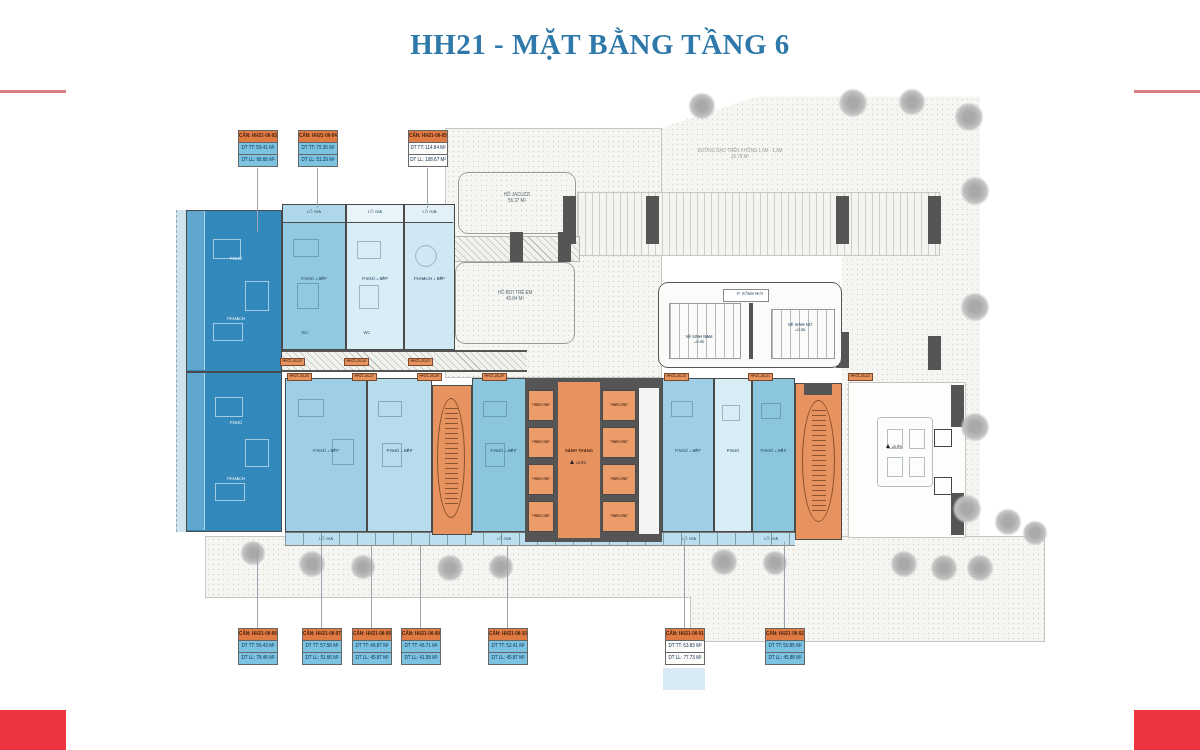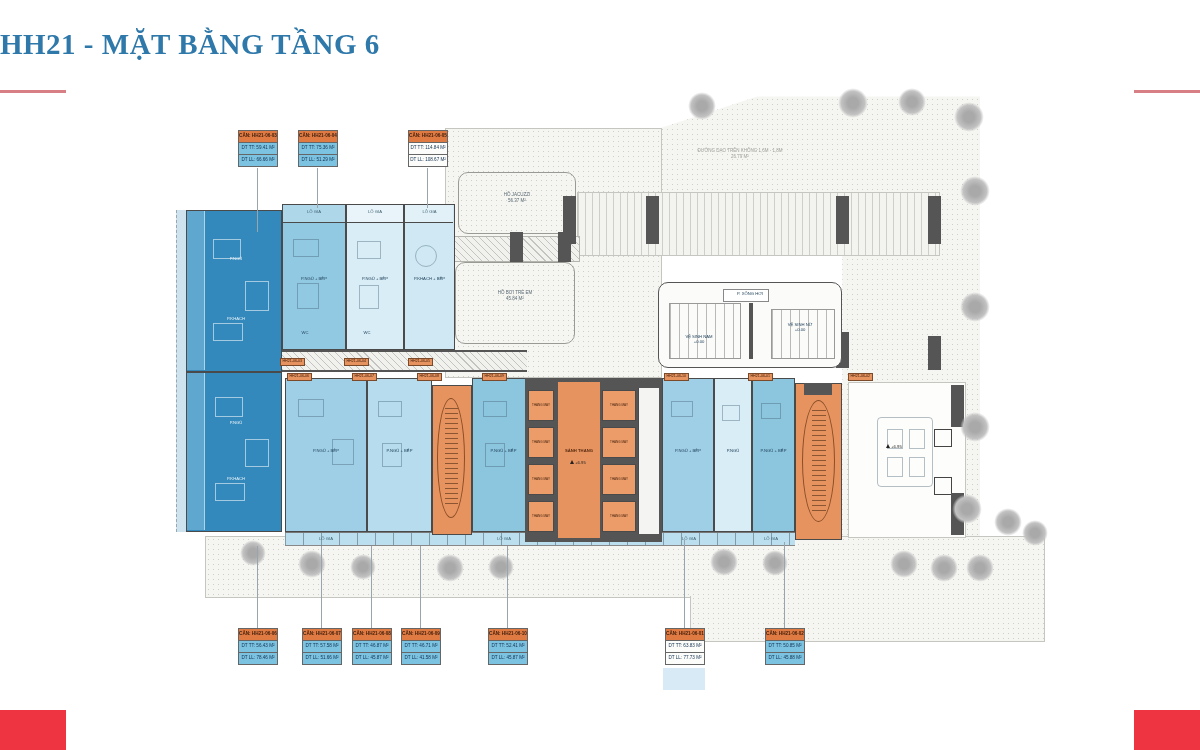--- a/index.html
+++ b/index.html
@@ -1,19 +1,19 @@
 <!DOCTYPE html>
 <html><head>
 <meta charset="utf-8">
 <style>
   html,body{margin:0;padding:0;}
   body{width:1200px;height:750px;background:#ffffff;font-family:"Liberation Sans",sans-serif;overflow:hidden;}
   #canvas{position:relative;width:1200px;height:750px;background:#fff;}
   .abs{position:absolute;box-sizing:border-box;}
-  .title{width:100%;top:28px;left:0;font-family:"Liberation Serif",serif;font-weight:700;font-size:29px;letter-spacing:.5px;color:#2e78aa;}
+  .title{width:100%;text-align:center;top:28px;left:0;font-family:"Liberation Serif",serif;font-weight:700;font-size:29px;letter-spacing:.5px;color:#2e78aa;}
   .dots{background-color:#f5f5f2;background-image:radial-gradient(#cfcfc9 .6px,rgba(0,0,0,0) .7px);background-size:5px 5px;}
   .diag{background-color:#f1f1ee;background-image:repeating-linear-gradient(45deg,rgba(150,150,150,.5) 0 .8px,transparent .8px 5px);}
   .deckv{background-color:#f3f3f0;background-image:repeating-linear-gradient(90deg,rgba(160,160,155,.45) 0 .8px,transparent .8px 7px);}
   .stalls{background-image:repeating-linear-gradient(90deg,rgba(120,120,120,.5) 0 .8px,transparent .8px 9px);}
   .ln{border:1px solid #c6c6c0;}
   .wall{background:#555;}
   .unit{border:1.5px solid #4a4a4a;}
   .furn{border:1px solid rgba(60,90,110,.38);}
   .furnw{border:1px solid rgba(255,255,255,.55);}
   .tree{border-radius:50%;background:radial-gradient(circle,#a9a9a9 25%,#c2c2c2 55%,rgba(194,194,194,0) 70%);}

